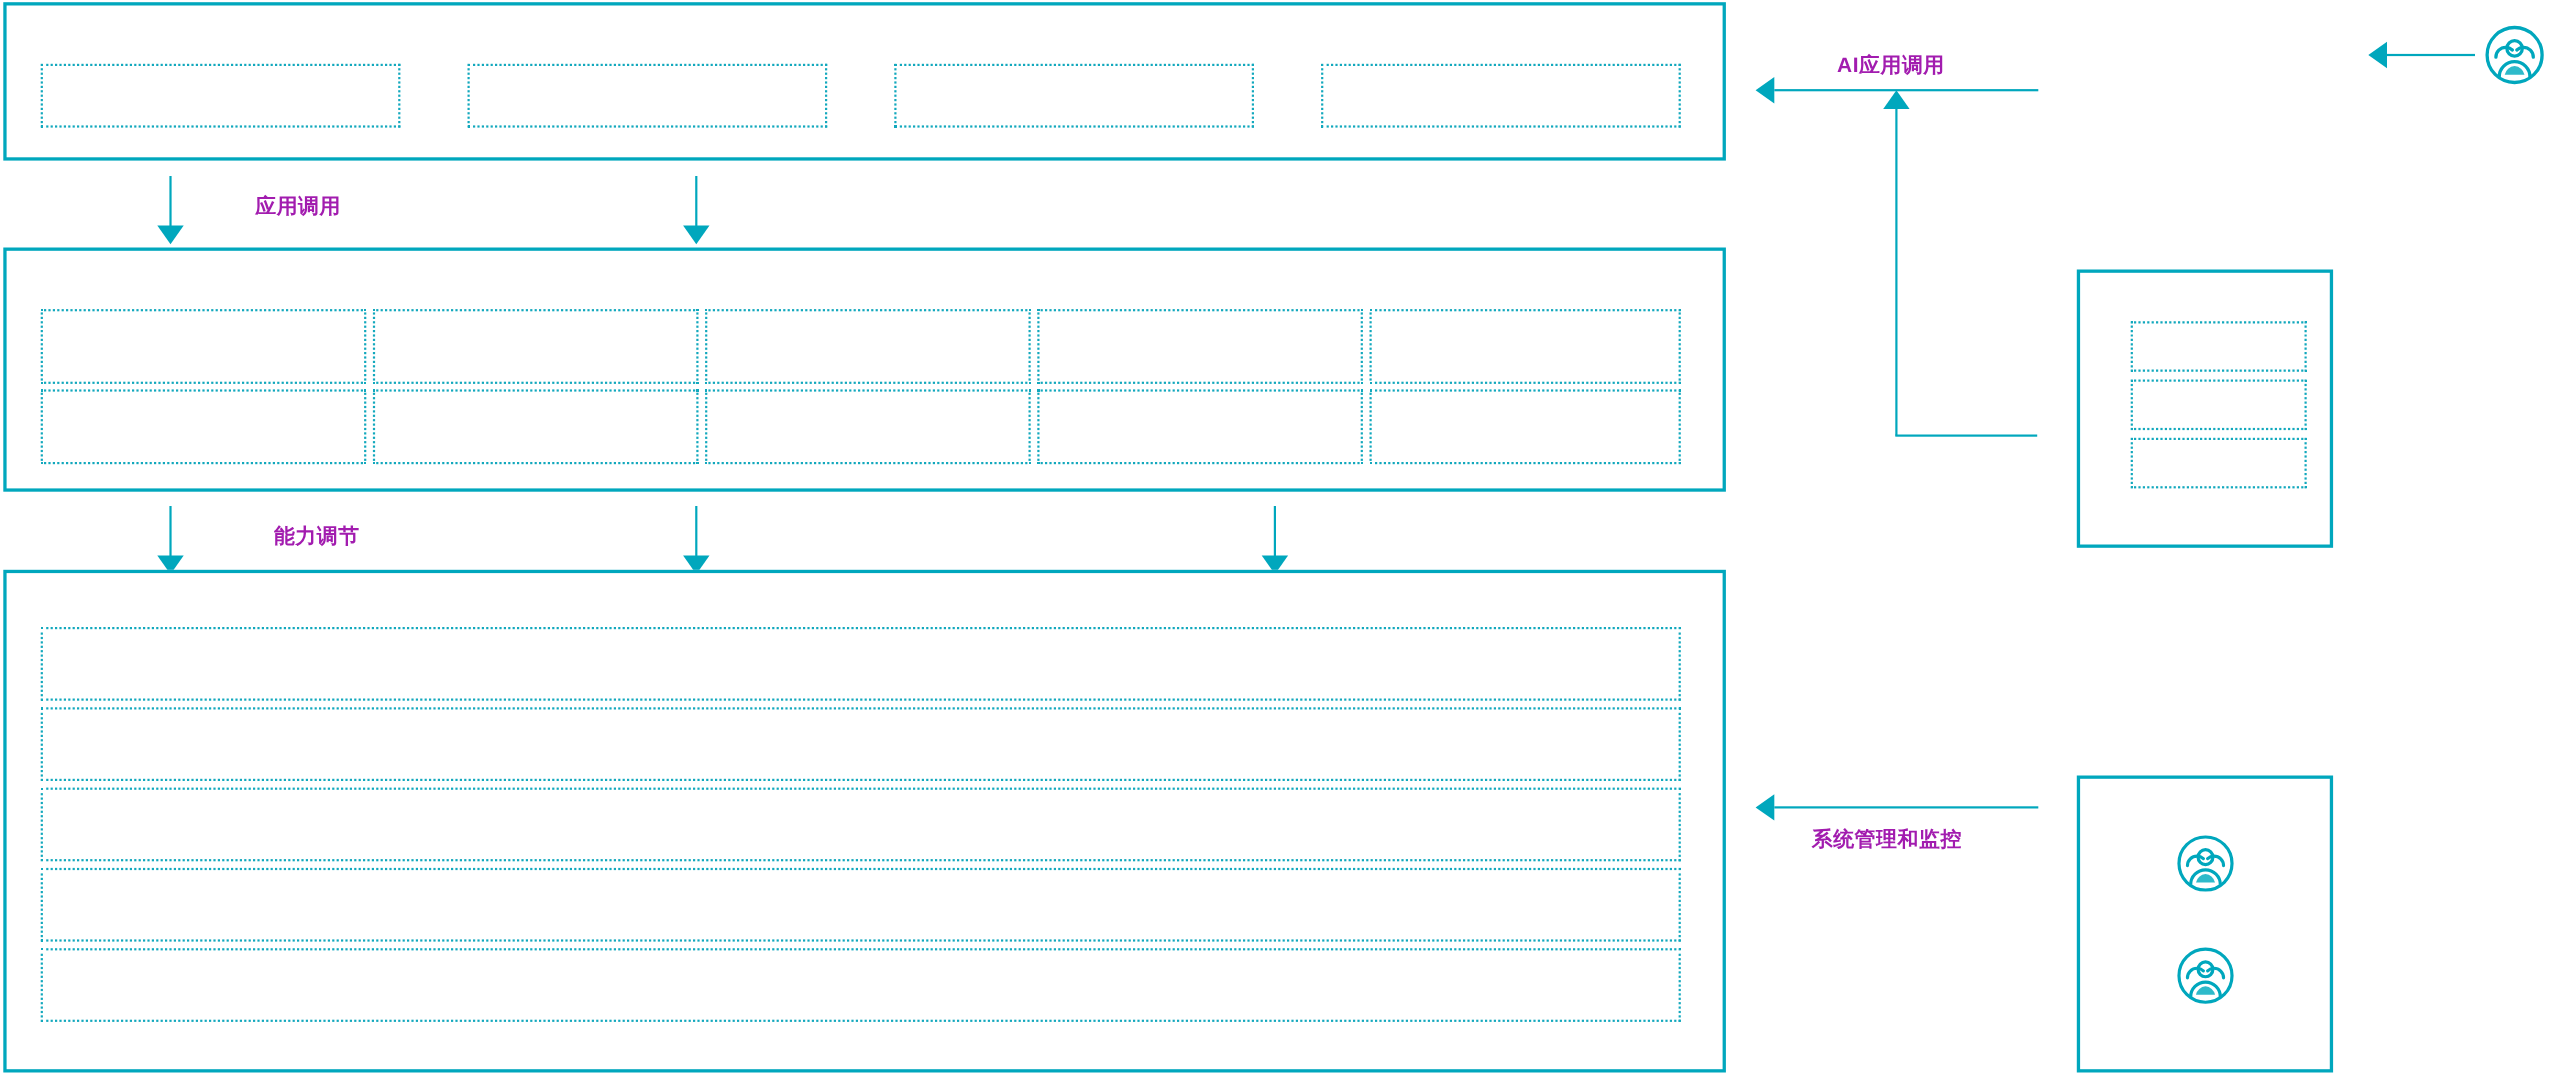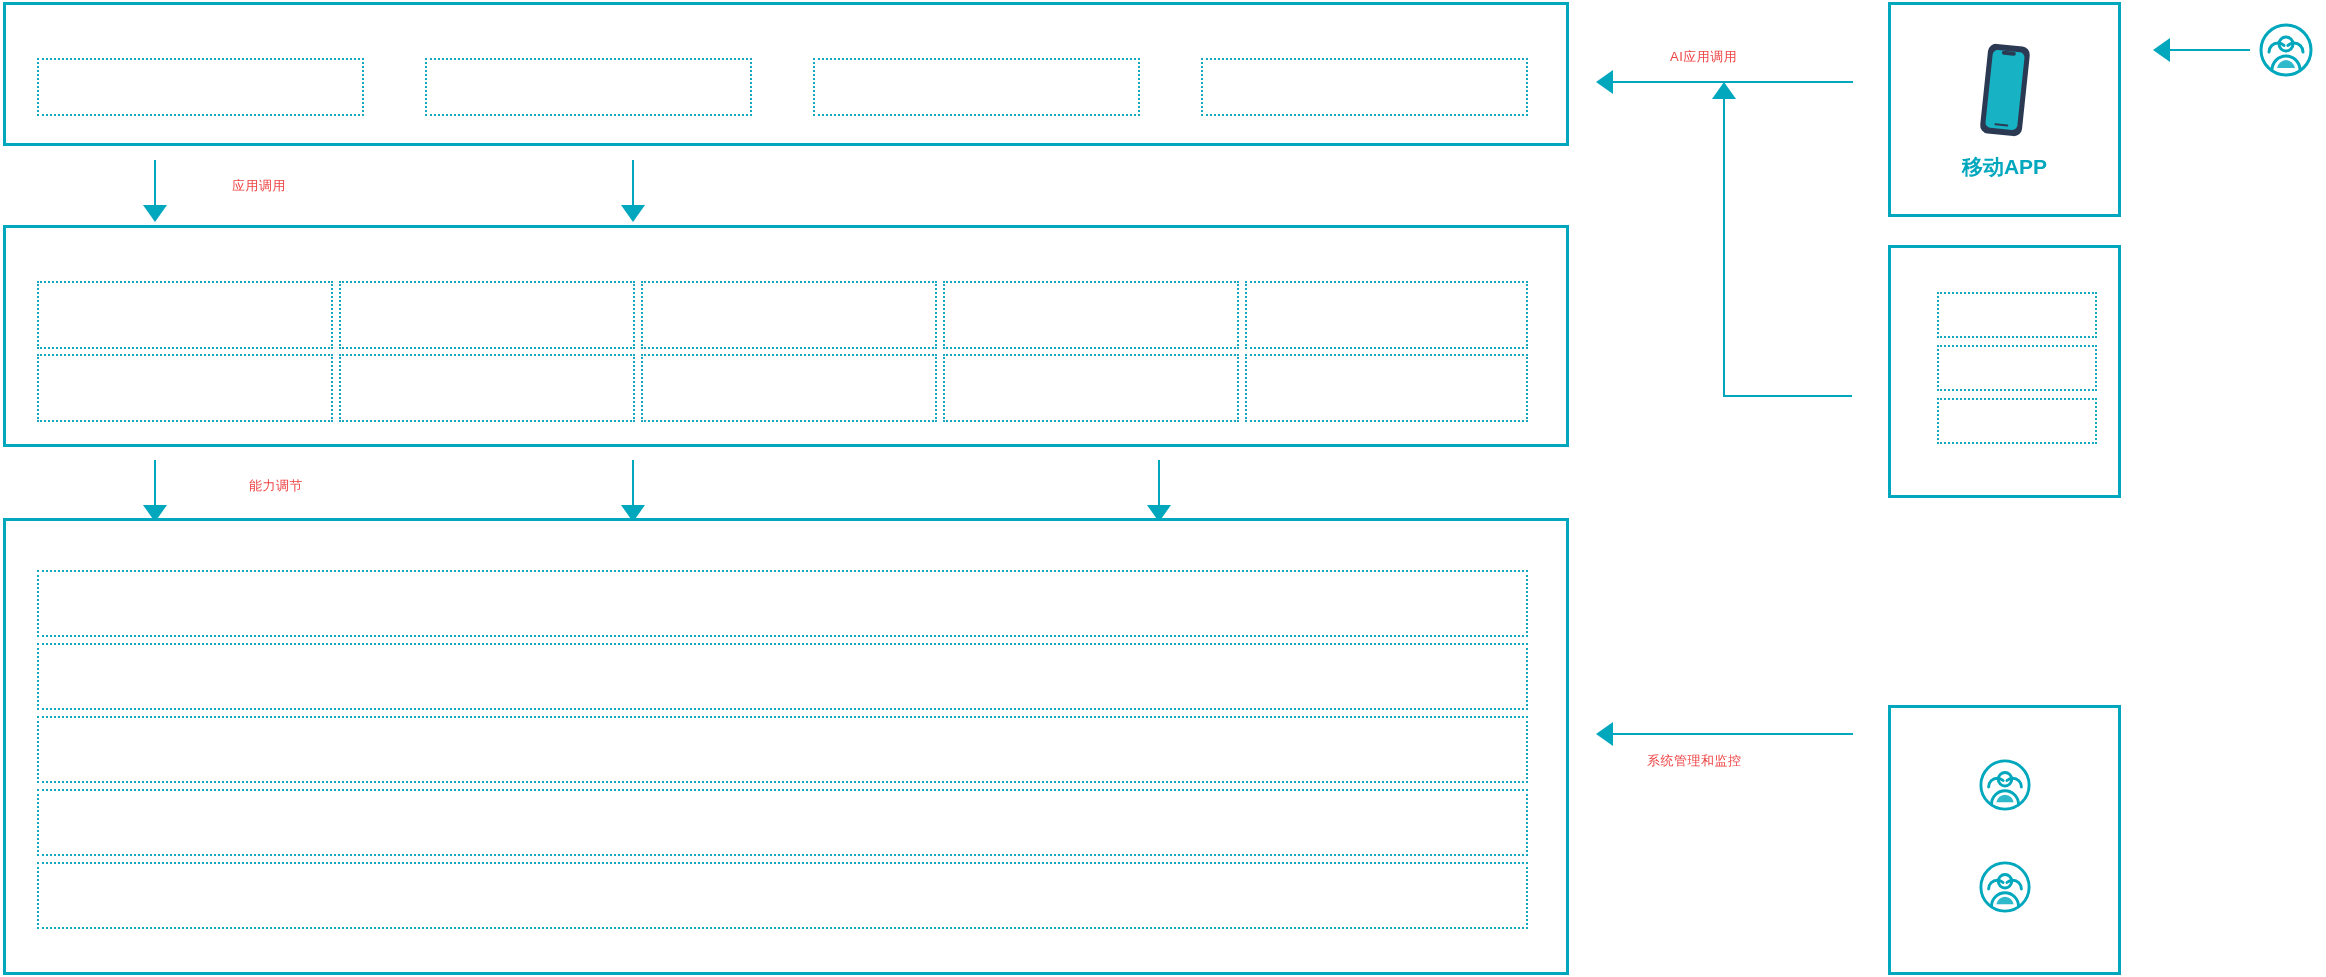--- a/index.html
+++ b/index.html
@@ -30,23 +30,23 @@
   .dbox {
     position: absolute;
     box-sizing: border-box;
     border: 2px dotted #12a8bd;
     background: transparent;
   }
 
   
   .flow-label {
     position: absolute;
-    color: #ef4444;
-    font-size: 13px;
-    font-weight: normal;
+    color: #a21caf;
+    font-size: 19px;
+    font-weight: bold;
     letter-spacing: .5px;
     white-space: nowrap;
     line-height: 1;
   }
 
   
   .vline {
     position: absolute;
     width: 2px;
     background: #00a7bd;
@@ -194,33 +194,20 @@
   <div class="flow-label" style="left:1670px; top:50px;">AI应用调用</div>
 
   <div class="vline" style="left:1723px; top:98px; height:298px;"></div>
   <div class="arrow-up" style="left:1712px; top:82px;"></div>
   <div class="hline" style="left:1723px; top:395px; width:129px;"></div>
 
   <div class="hline" style="left:1613px; top:733px; width:240px;"></div>
   <div class="arrow-left" style="left:1596px; top:722px;"></div>
   <div class="flow-label" style="left:1647px; top:754px;">系统管理和监控</div>
 
-  <div class="panel" style="left:1888px; top:2px; width:233px; height:215px;">
-    <div class="phone-wrap" style="top:35px; width:68px; height:100px;">
-      <svg width="68" height="100" viewBox="0 0 68 100" xmlns="http://www.w3.org/2000/svg">
-        <g transform="rotate(6 34 50)">
-          <rect x="14" y="6" width="40" height="88" rx="7" ry="7" fill="#2b3a52" stroke="#2b3a52" stroke-width="2"></rect>
-          <rect x="18" y="11" width="32" height="78" rx="5" ry="5" fill="#17b2c4"></rect>
-          <rect x="27" y="11" width="14" height="4" rx="2" ry="2" fill="#2b3a52"></rect>
-          <rect x="27" y="84" width="14" height="2" rx="1" ry="1" fill="#2b3a52"></rect>
-        </g>
-      </svg>
-    </div>
-    <div class="tile-label" style="top:148px;">移动APP</div>
-  </div>
 
   <div class="icon-users" style="left:2258px; top:22px; width:56px; height:56px;">
     <svg width="56" height="56" viewBox="0 0 56 56" xmlns="http://www.w3.org/2000/svg">
       <circle cx="28" cy="28" r="25" fill="none" stroke="#00a7bd" stroke-width="3"></circle>
       <circle cx="28" cy="22" r="7" fill="none" stroke="#00a7bd" stroke-width="3"></circle>
       <path d="M11 30 a9 9 0 0 1 9 -9 a9 9 0 0 1 6 2.4" fill="none" stroke="#00a7bd" stroke-width="3" stroke-linecap="round"></path>
       <path d="M45 30 a9 9 0 0 0 -9 -9 a9 9 0 0 0 -6 2.4" fill="none" stroke="#00a7bd" stroke-width="3" stroke-linecap="round"></path>
       <path d="M14 48 a14 14 0 0 1 28 0" fill="none" stroke="#00a7bd" stroke-width="3"></path>
       <path d="M28 38 a10 10 0 0 1 9 8 h-18 a10 10 0 0 1 9 -8 z" fill="#17b2c4" opacity="0.9"></path>
     </svg>

